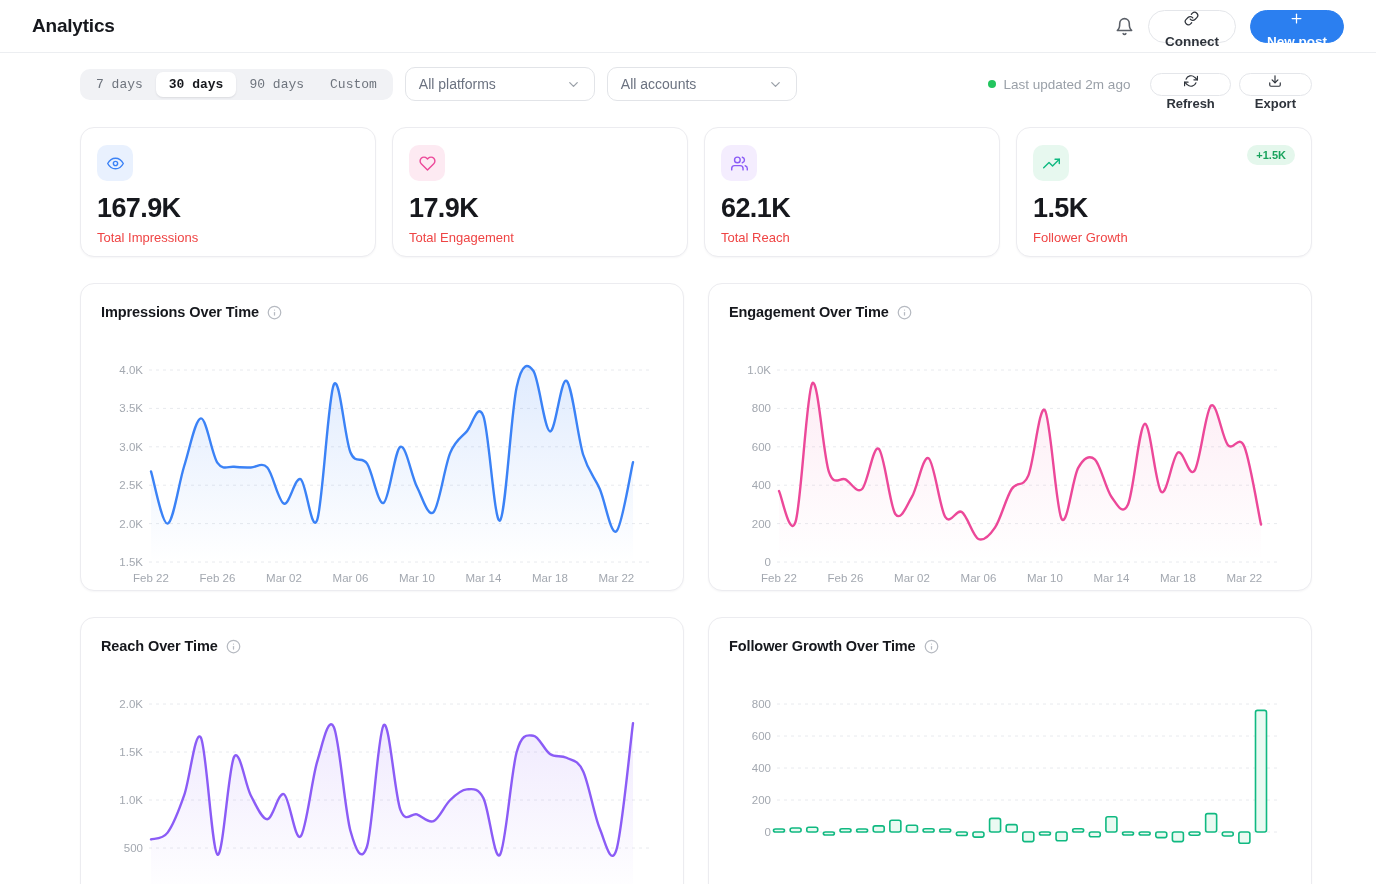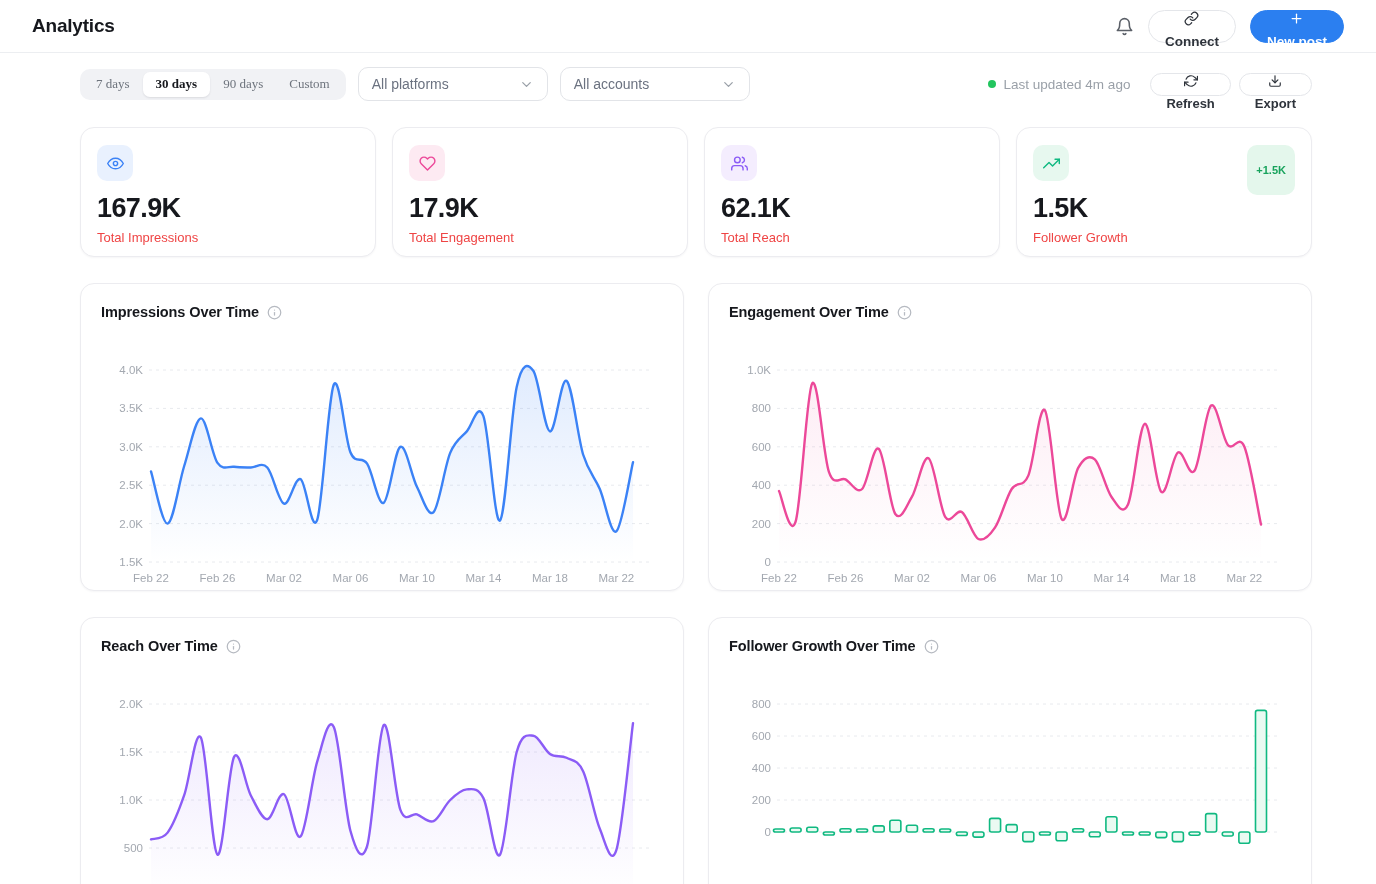--- a/index.html
+++ b/index.html
@@ -21,21 +21,21 @@
 
   
   .content { width:1232px; margin:0 0 0 80px; }
 
   
   .filter-bar { display:flex; align-items:center; margin-top:14px; }
   .segmented { display:flex; align-items:center; background:#f1f2f5; border-radius:10px;
     padding:3px; height:31px; }
   .seg-item { border:none; background:transparent; color:#6e747d; font-size:13px; font-weight:500;
     padding:0 13px; height:25px; border-radius:7px; cursor:pointer;
-    font-family:Liberation Serif, serif; }
+    font-family:Liberation Mono, monospace; }
   .seg-item.active { background:#fff; color:#16181d; font-weight:700;
     box-shadow:0 1px 2px rgba(16,24,40,.10); }
   .dropdown { display:flex; align-items:center; justify-content:space-between;
     width:190px; height:33px; padding:16px 13px; margin-left:12px;
     border:1px solid #e2e4e8; border-radius:10px; background:#fff; color:#6b7280;
     font-size:14px; cursor:pointer; }
   .filter-spacer { flex:1; }
   .status { display:flex; align-items:center; gap:8px; color:#9aa0a8; font-size:13.5px; margin-right:12px; }
   .status-dot { width:8px; height:8px; border-radius:50%; background:#22c55e; }
   .pill.sm { height:23px; padding:0 15px; font-size:13px; margin-left:8px; }
@@ -46,21 +46,21 @@
     box-shadow:0 1px 2px rgba(16,24,40,.04); }
   .stat-card { height:130px; padding:17px 16px; position:relative; }
   .tile { width:36px; height:36px; border-radius:10px; display:flex; align-items:center; justify-content:center; }
   .tile-blue  { background:#e9f1fe; color:#3b82f6; }
   .tile-pink  { background:#fdeaf2; color:#ec4899; }
   .tile-purple{ background:#f4edfe; color:#8b5cf6; }
   .tile-green { background:#e7f8ef; color:#10b981; }
   .stat-value { font-size:27px; font-weight:700; letter-spacing:-0.6px; margin-top:12px; color:#16181d; }
   .stat-label { font-size:13px; color:#ef4444; margin-top:6px; }
   .stat-badge { position:absolute; top:17px; right:16px; background:#e4f7ec; color:#18a35c;
-    font-size:11px; font-weight:700; padding:19px 9px; border-radius:10px; }
+    font-size:11px; font-weight:700; padding:4px 9px; border-radius:10px; }
 
   
   .charts-grid { display:grid; grid-template-columns:repeat(2,1fr); gap:26px 24px; margin-top:26px; }
   .chart-card { height:308px; position:relative; padding:20px; }
   .chart-title-row { display:flex; align-items:center; gap:8px; }
   .chart-title { font-size:14.5px; font-weight:700; color:#16181d; letter-spacing:-0.1px; }
   .info-icon { color:#b6bac1; }
   .chart-svg { position:absolute; left:20px; top:66px; }
   .chart-card.row2 .chart-svg { top:61px; }
 
@@ -112,21 +112,21 @@
     </div>
     <div class="dropdown">
       <span>All accounts</span>
       <svg class="feather" width="15" height="15" viewBox="0 0 24 24" stroke-width="1.8" style="color:#9aa0a8">
           <polyline points="6 9 12 15 18 9"></polyline>
         </svg>
     </div>
     <div class="filter-spacer"></div>
     <div class="status">
       <span class="status-dot"></span>
-      <span>Last updated 4m ago</span>
+      <span>Last updated 2m ago</span>
     </div>
     <button class="pill ghost sm">
       <svg class="feather" width="14" height="14" viewBox="0 0 24 24">
           <polyline points="23 4 23 10 17 10"></polyline>
           <polyline points="1 20 1 14 7 14"></polyline>
           <path d="M3.51 9a9 9 0 0 1 14.85-3.36L23 10M1 14l4.64 4.36A9 9 0 0 0 20.49 15"></path>
         </svg>
       <span>Refresh</span>
     </button>
     <button class="pill ghost sm">

